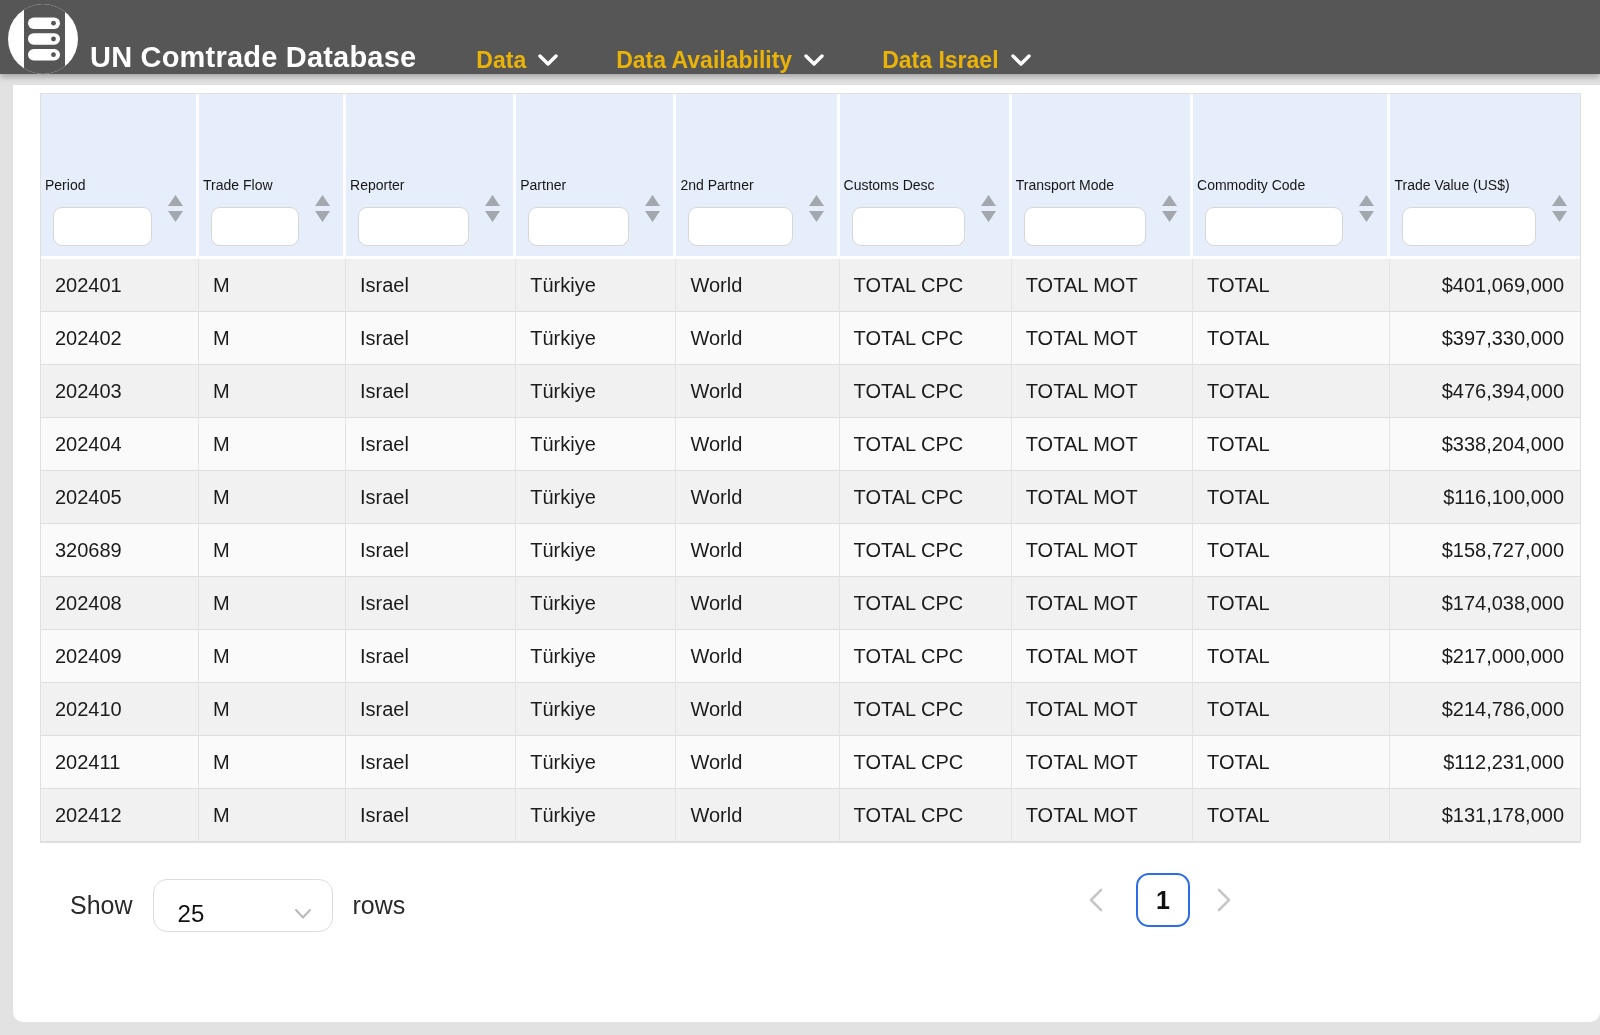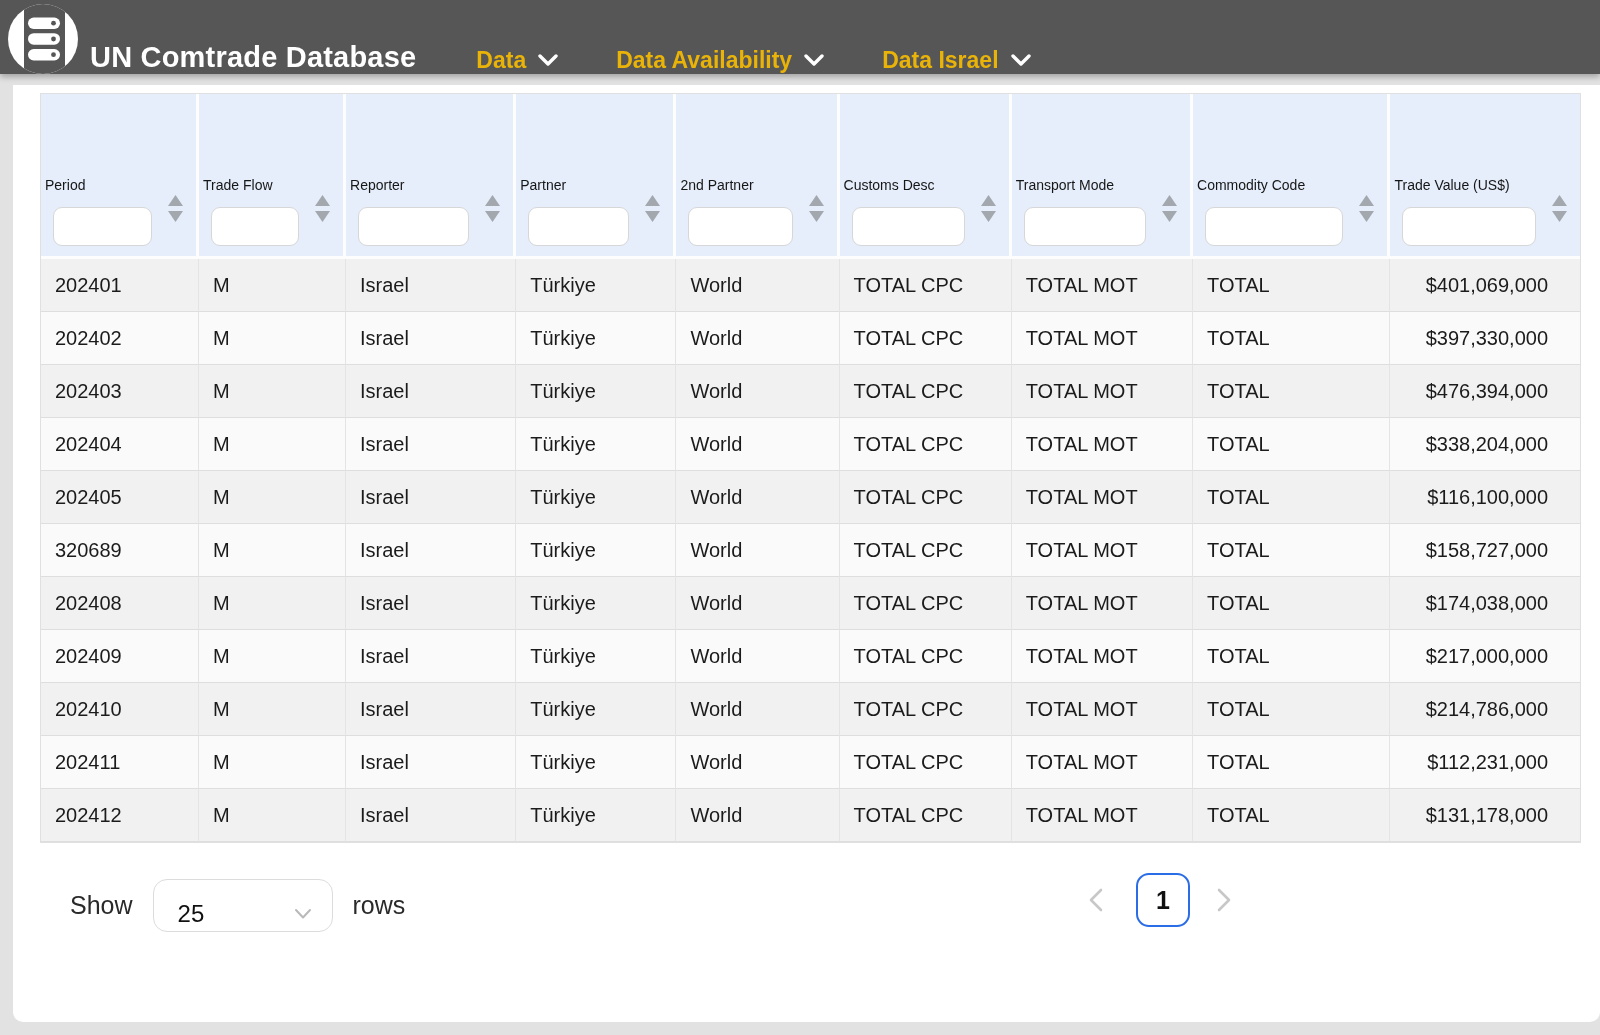--- a/index.html
+++ b/index.html
@@ -60,21 +60,21 @@
   }
   tbody td {
     height:53px; padding:0 6px 0 14px;
     font-size:20px; color:#1b1b1b;
     border-bottom:1px solid #dedede;
     white-space:nowrap; overflow:hidden;
   }
   tbody td:not(:last-child){ border-right:1px solid #e4e4e4; }
   tbody tr:nth-child(odd) td { background:#f1f1f1; }
   tbody tr:nth-child(even) td { background:#fafafa; }
-  tbody td.num { text-align:right; padding-right:32px; }
+  tbody td.num { text-align:right; padding-right:16px; }
   
   .table-footer { position:relative; height:96px; }
   .page-size {
     position:absolute; left:57px; top:36px;
     display:flex; align-items:center; gap:20px;
     font-size:25px; color:#2a2a2a;
   }
   .select {
     width:180px; height:53px;
     border:1.5px solid #dcdcdc; border-radius:14px; background:#fff;

